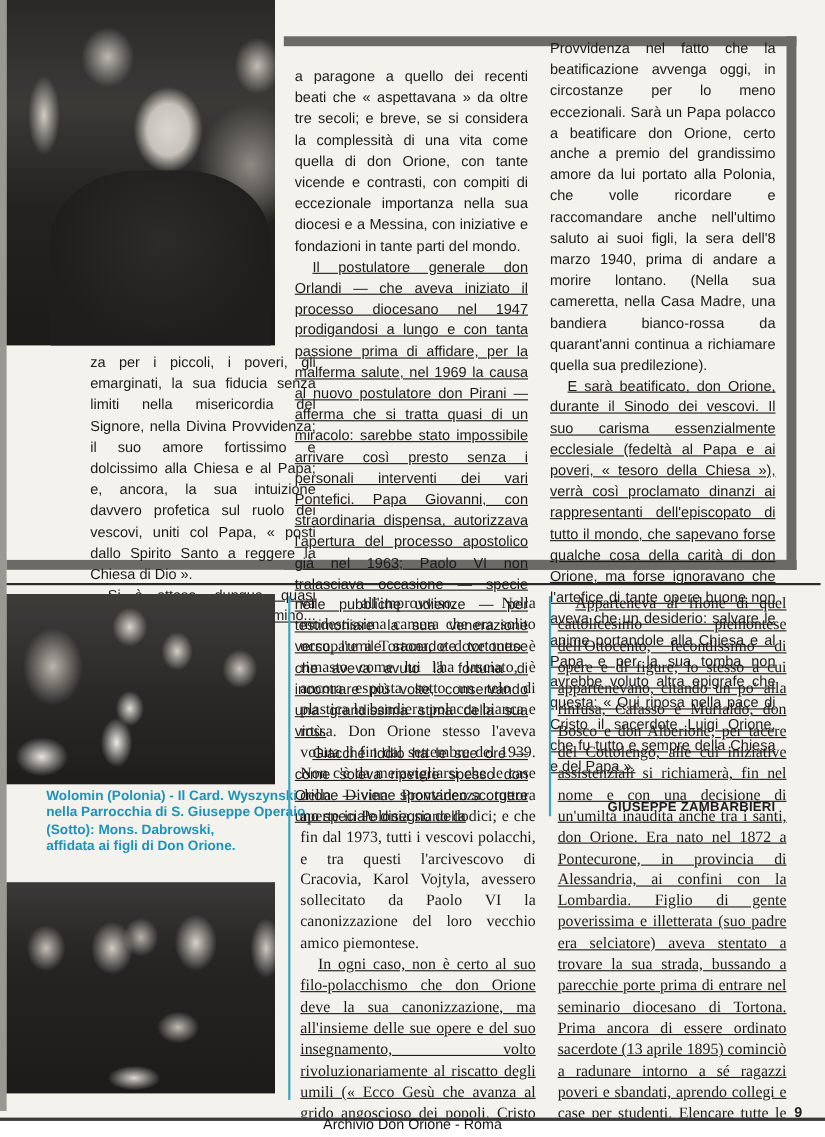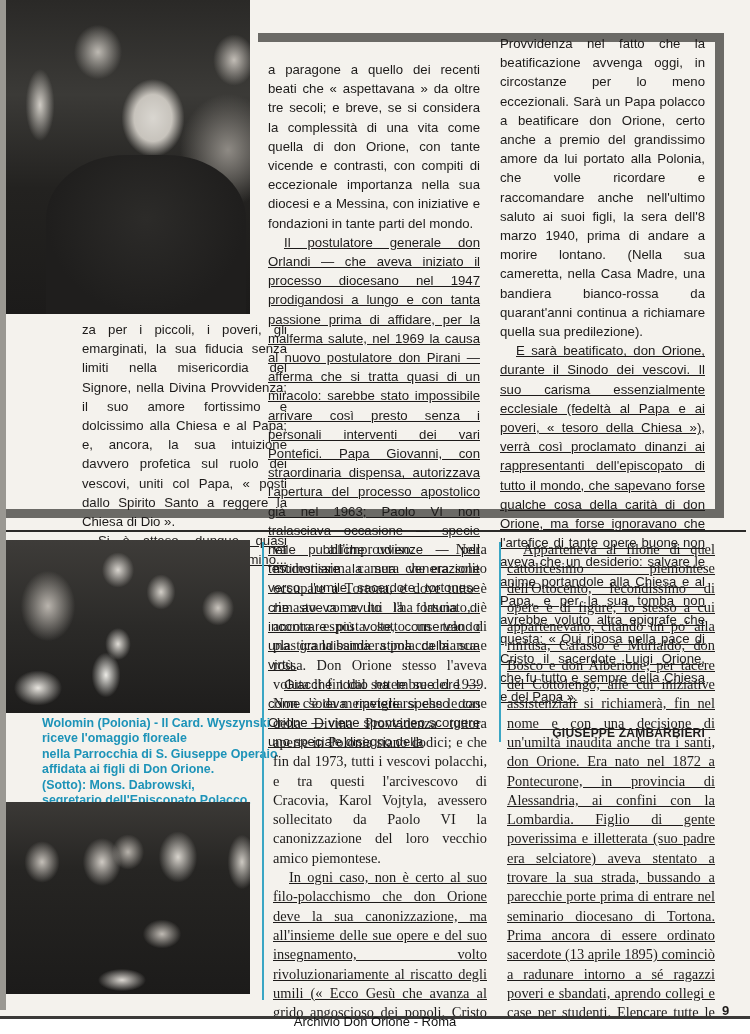--- a/index.html
+++ b/index.html
@@ -120,25 +120,23 @@
 
   <div class="col col-c">
     <p>Provvidenza nel fatto che la beatificazione avvenga oggi, in circostanze per lo meno eccezionali. Sarà un Papa polacco a beatificare don Orione, certo anche a premio del grandissimo amore da lui portato alla Polonia, che volle ricordare e raccomandare anche nell'ultimo saluto ai suoi figli, la sera dell'8 marzo 1940, prima di andare a morire lontano. (Nella sua cameretta, nella Casa Madre, una bandiera bianco-rossa da quarant'anni continua a richiamare quella sua predilezione).</p>
     <p class="ind">E sarà beatificato, don Orione, durante il Sinodo dei vescovi. Il suo carisma essenzialmente ecclesiale (fedeltà al Papa e ai poveri, « tesoro della Chiesa »), verrà così proclamato dinanzi ai rappresentanti dell'episcopato di tutto il mondo, che sapevano forse qualche cosa della carità di don Orione, ma forse ignoravano che l'artefice di tante opere buone non aveva che un desiderio: salvare le anime portandole alla Chiesa e al Papa, e per la sua tomba non avrebbe voluto altra epigrafe che questa: « Qui riposa nella pace di Cristo il sacerdote Luigi Orione, che fu tutto e sempre della Chiesa e del Papa ».</p>
     <div class="signature">GIUSEPPE ZAMBARBIERI</div>
   </div>
 
   <div class="photo photo-mid" title="photo-card-wyszynski-children"></div>
   <div class="caption">
     <span>Wolomin (Polonia) - Il Card. Wyszynski</span>
-    <span>riceve l'omaggio floreale</span>
     <span>nella Parrocchia di S. Giuseppe Operaio</span>
+    <span>(Sotto): Mons. Dabrowski,</span>
     <span>affidata ai figli di Don Orione.</span>
-    <span>(Sotto): Mons. Dabrowski,</span>
-    <span>segretario dell'Episcopato Polacco.</span>
   </div>
   <div class="photo photo-bottom" title="photo-mons-dabrowski-seated"></div>
 
   <div class="vrule vrule-1"></div>
   <div class="vrule vrule-2"></div>
 
   <div class="col serif col-d">
     <p>va all'improvviso. Nella modestissima camera che era solito occupare a Tortona, e dove tutto è rimasto come lui l'ha lasciato, è ancora esposta sotto un telo di plastica la bandiera polacca bianca e rossa. Don Orione stesso l'aveva voluta lì fin dal settembre del 1939. Non c'è da meravigliarsi che le case della Divina Provvidenza tuttora aperte in Polonia siano dodici; e che fin dal 1973, tutti i vescovi polacchi, e tra questi l'arcivescovo di Cracovia, Karol Vojtyla, avessero sollecitato da Paolo VI la canonizzazione del loro vecchio amico piemontese.</p>
     <p class="ind"><span>In ogni caso, non è certo al suo filo-polacchismo che don Orione deve la sua canonizzazione, ma all'insieme delle sue opere e del suo insegnamento, volto rivoluzionariamente al riscatto degli umili (« Ecco Gesù che avanza al grido angoscioso dei popoli. Cristo viene portando sul suo cuore la Chiesa e nelle sue mani le lacrime dei poveri, la causa degli afflitti, degli oppressi... ») in un quadro, però, di totale adesione al magistero: « Figli della Provvidenza, lasciamoci reggere dalla Provvidenza, ma a mezzo della Chiesa, che Dio ci ha dato, e stiamo </span></p>
   </div>

